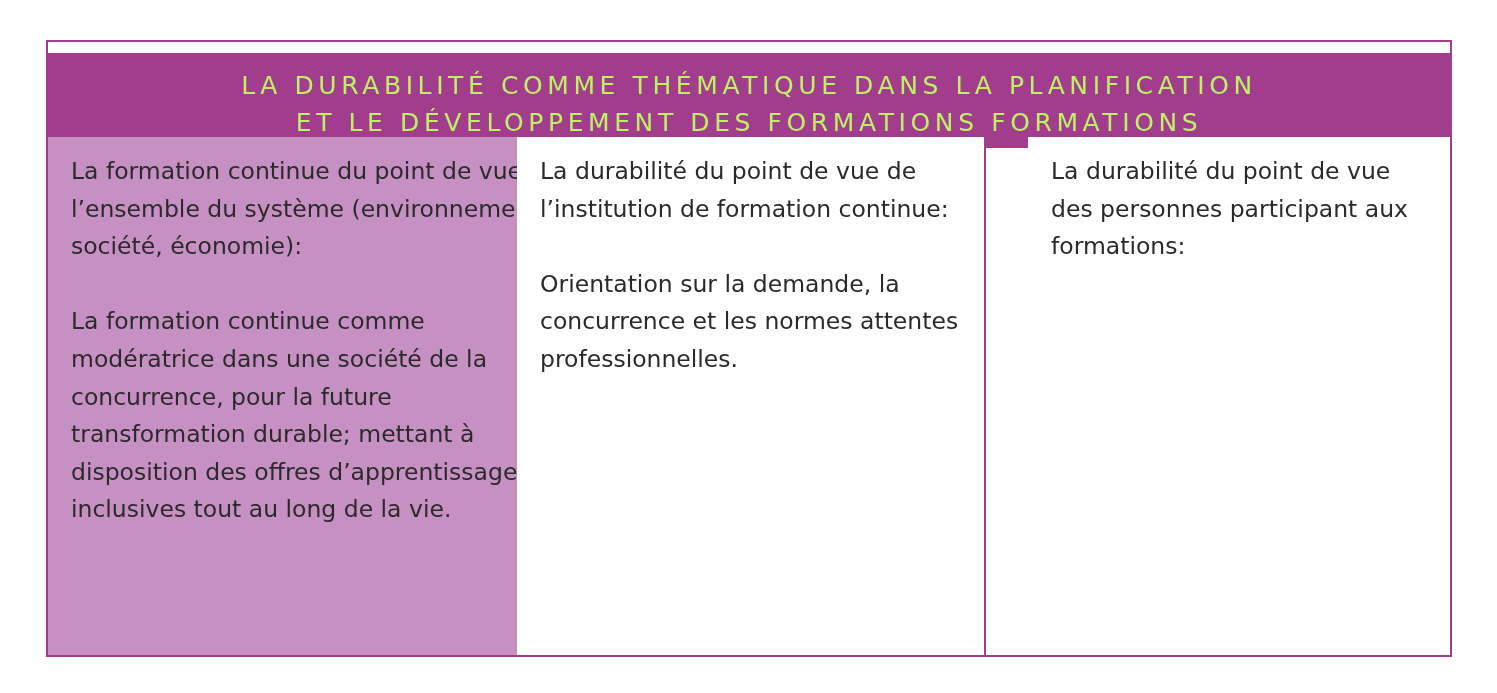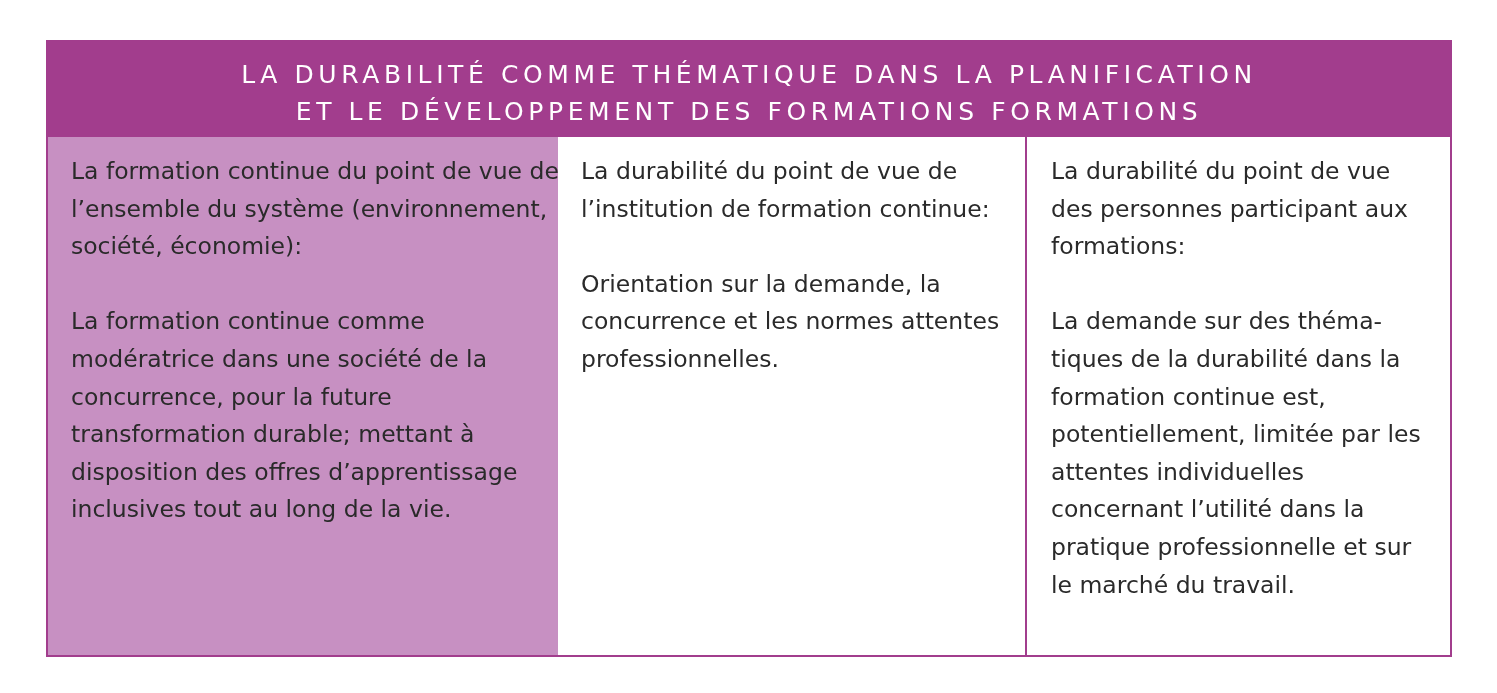--- a/index.html
+++ b/index.html
@@ -1,44 +1,43 @@
 <!DOCTYPE html>
 <html><head>
 <meta charset="utf-8">
 <style>
   html, body { margin:0; padding:0; background:#ffffff; }
   body { width:1497px; height:693px; position:relative; overflow:hidden;
          font-family:"DejaVu Sans", sans-serif; }
   .table { position:absolute; left:46px; top:40px; width:1406px; height:617px;
            border:2px solid #a23d8d; box-sizing:border-box; }
-  .header { position:absolute; left:0; top:0; right:0; height:95px; background:#a23d8d;
-            color:#ffffff; text-align:center; font-size:25px; letter-spacing:4.6px;
+  .header { position:absolute; left:0; top:11px; right:0; height:95px; background:#a23d8d;
+            color:#bef264; text-align:center; font-size:25px; letter-spacing:4.6px;
             line-height:37px; padding-top:14px; box-sizing:border-box; }
   .header div { white-space:nowrap; }
   .col { position:absolute; top:95px; bottom:0; box-sizing:border-box;
          padding:16px 18px 0 23px; color:#2a2a2a; font-size:23.5px; line-height:37.6px; }
   .col p { margin:0; }
   .col p + p { margin-top:37.6px; }
   .c1 { left:0; width:544px; background:#c790c2; border-right:2px solid #a23d8d; }
-  .c2 { left:469px; width:469px; background:#fff; border-right:2px solid #a23d8d;margin-left:41px; }
+  .c2 { left:469px; width:469px; background:#fff; border-right:2px solid #a23d8d; }
   .c3 { left:980px; right:0; background:#fff; }
 </style>
 </head>
 <body>
 
 <div class="table">
   <div class="header">
     <div>LA DURABILITÉ COMME THÉMATIQUE DANS LA PLANIFICATION</div>
     <div>ET LE DÉVELOPPEMENT DES FORMATIONS FORMATIONS</div>
   </div>
   <div class="col c1">
     <p>La formation continue du point de vue de l’ensemble du système (environnement, société, économie):</p>
     <p>La formation continue comme modératrice dans une société de la concurrence, pour la future transformation durable; mettant à disposition des offres d’apprentissage inclusives tout au long de la vie.</p>
   </div>
   <div class="col c2">
     <p>La durabilité du point de vue de l’institution de formation continue:</p>
     <p>Orientation sur la demande, la concurrence et les normes attentes professionnelles.</p>
   </div>
   <div class="col c3">
     <p>La durabilité du point de vue des personnes participant aux formations:</p>
-    <p>La demande sur des théma-tiques de la durabilité dans la formation continue est, potentiellement, limitée par les attentes individuelles concernant l’utilité dans la pratique professionnelle et sur le marché du travail.</p>
   </div>
 </div>
 
 </body></html>

